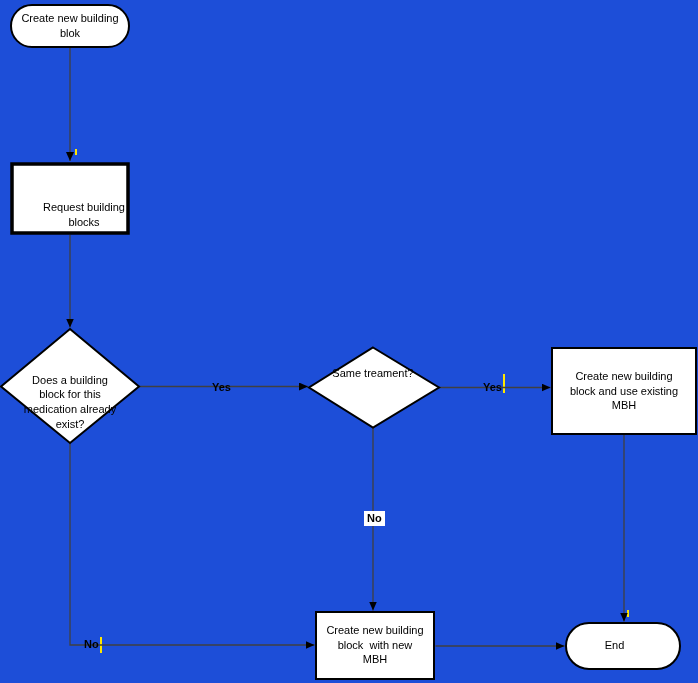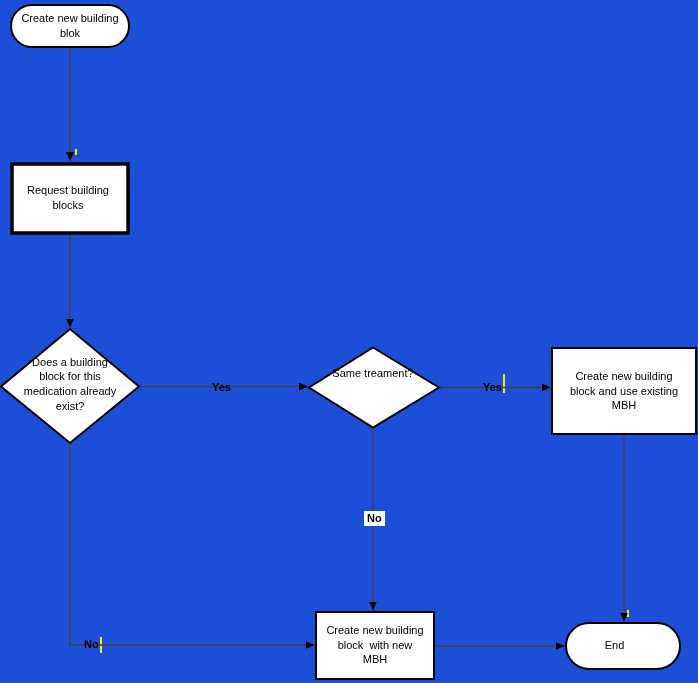--- a/index.html
+++ b/index.html
@@ -51,23 +51,23 @@
     <rect class="shape thick" x="12" y="164" width="116" height="69"></rect>
     <polygon class="shape" points="70,329 139,386.5 70,443 1,386.5"></polygon>
     <polygon class="shape" points="373,347.5 439,387.5 373,427.5 309,387.5"></polygon>
     <rect class="shape" x="552" y="348" width="144" height="86"></rect>
     <rect class="shape" x="316" y="612" width="118" height="67"></rect>
     <rect class="shape" x="566" y="623" width="114" height="46" rx="23" ry="23"></rect>
   </svg>
 
   <div class="node-label" style="left:10px;top:4px;width:120px;height:44px;">Create new building
 blok</div>
-  <div class="node-label" style="left:10px;top:161px;width:116px;height:73px;">Request building
+  <div class="node-label" style="left:10px;top:178px;width:116px;height:73px;padding-left:16px;">Request building
 blocks</div>
-  <div class="node-label" style="left:3px;top:328px;width:134px;height:112px;">Does a building
+  <div class="node-label" style="left:3px;top:346px;width:134px;height:112px;">Does a building
 block for this
 medication already
 exist?</div>
   <div class="node-label" style="left:313px;top:333px;width:120px;height:81px;">Same treament?</div>
   <div class="node-label" style="left:551px;top:347px;width:146px;height:88px;">Create new building
 block and use existing
 MBH</div>
   <div class="node-label" style="left:315px;top:611px;width:120px;height:68px;">Create new building
 block  with new
 MBH</div>

